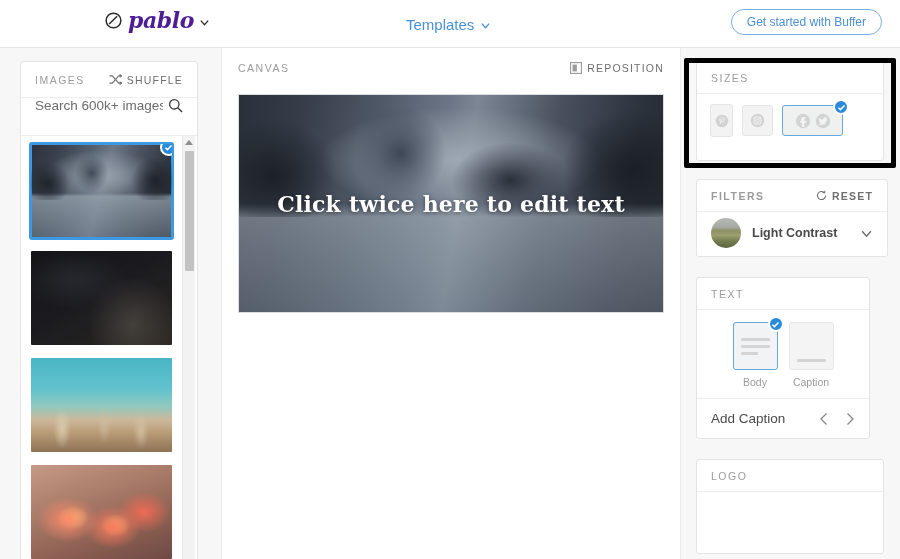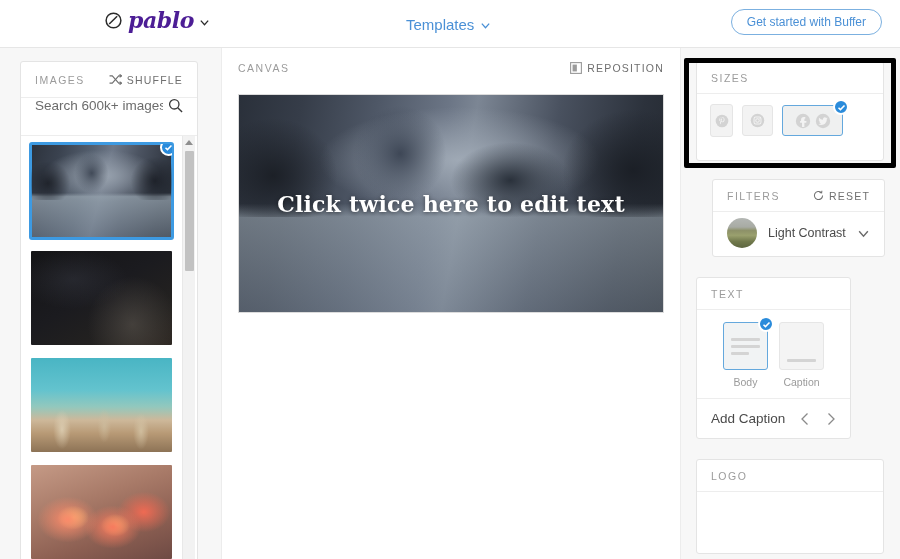--- a/index.html
+++ b/index.html
@@ -262,34 +262,34 @@
   .size-ig  { width: 31px; height: 31px; }
   .size-fb  { width: 61px; height: 31px; gap: 4px;
               border: 1px solid #64a8dd; background: #eff0f0; }
   .size-check {
     position: absolute; right: -7px; top: -7px;
     width: 16px; height: 16px; border-radius: 50%;
     background: #2a8bdb; border: 2px solid #ffffff;
     display: flex; align-items: center; justify-content: center;
   }
 
-  .filters-panel { position: absolute; left: 16px; top: 118px; width: 173px; height: 78px; }
+  .filters-panel { position: absolute; left: 0; top: 118px; width: 192px; height: 78px; font-weight: bold; }
   .filter-row {
     display: flex; align-items: center; gap: 11px;
     padding: 0 14px; height: 42px;
     cursor: pointer;
   }
   .filter-thumb {
     width: 30px; height: 30px; border-radius: 50%;
     overflow: hidden; flex: 0 0 auto;
   }
   .filter-name { font-size: 12.5px; color: #4a4a4a; flex: 1; }
   .reset-icon { width: 11px; height: 11px; }
 
-  .text-panel { position: absolute; left: 0; top: 216px; width: 155px; height: 162px; }
+  .text-panel { position: absolute; left: 0; top: 216px; width: 174px; height: 162px; }
   .text-row { display: flex; justify-content: center; gap: 11px; padding: 12px 0 0 0; }
   .text-opt { display: flex; flex-direction: column; align-items: center; cursor: pointer; }
   .text-card {
     position: relative;
     width: 45px; height: 48px;
     background: #f4f4f4; border: 1px solid #e6e6e6; border-radius: 3px;
     padding: 7px 7px;
     display: flex; flex-direction: column; gap: 4px;
   }
   .text-card.sel { border: 1px solid #64a8dd; background: #f1f3f4; justify-content: center; }

